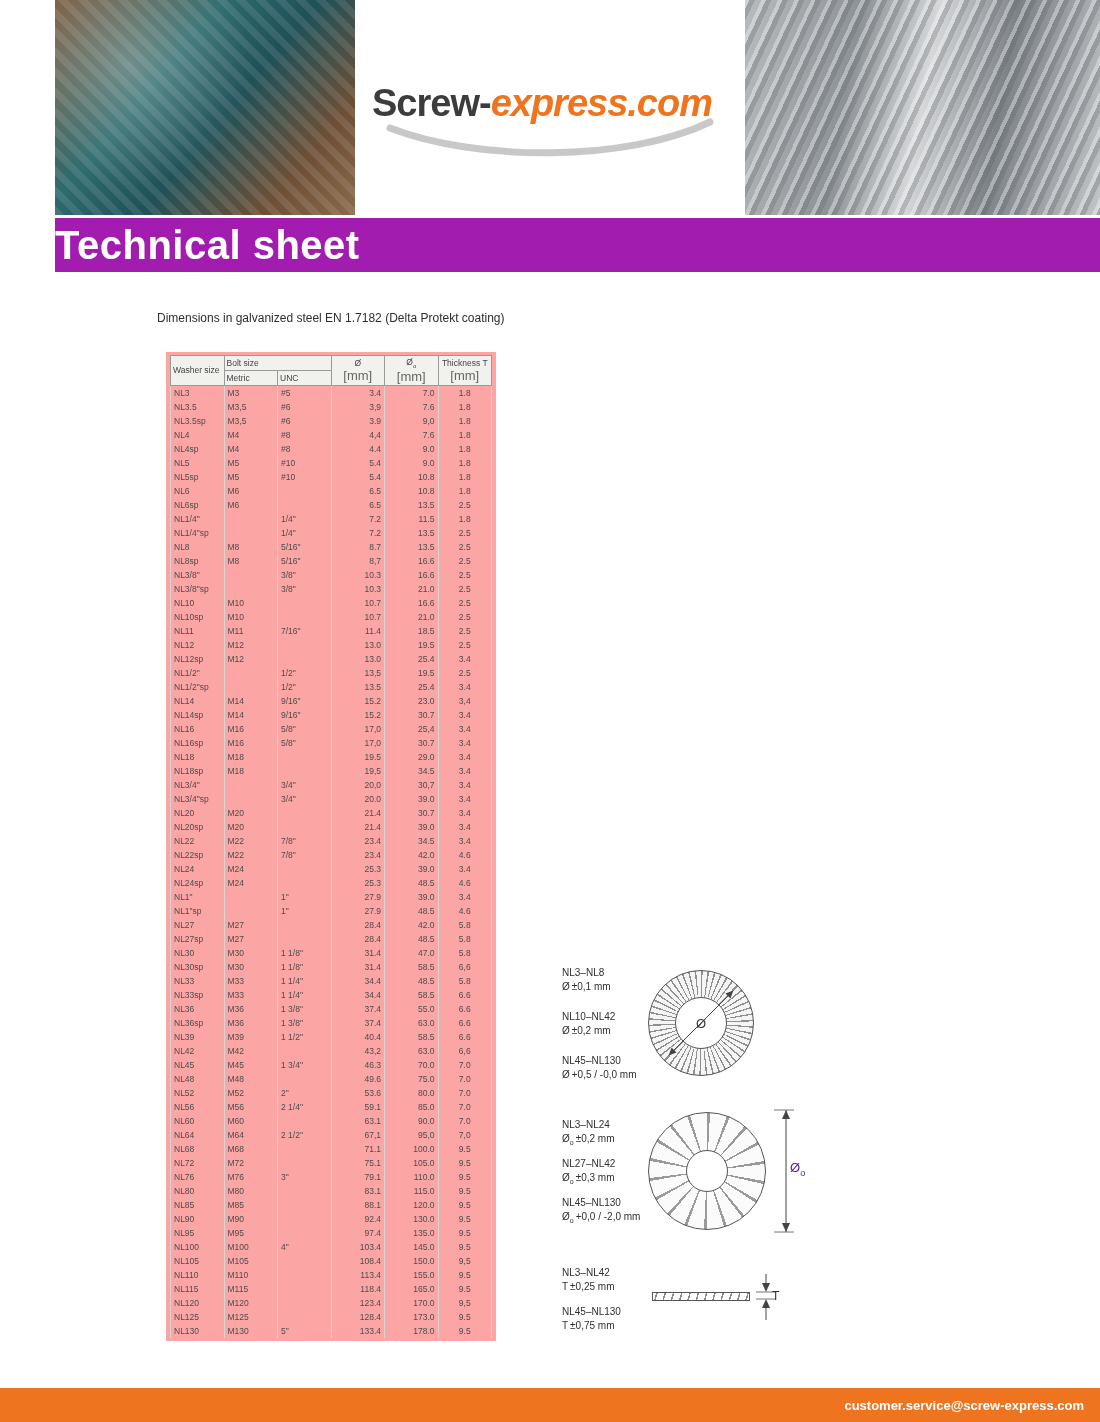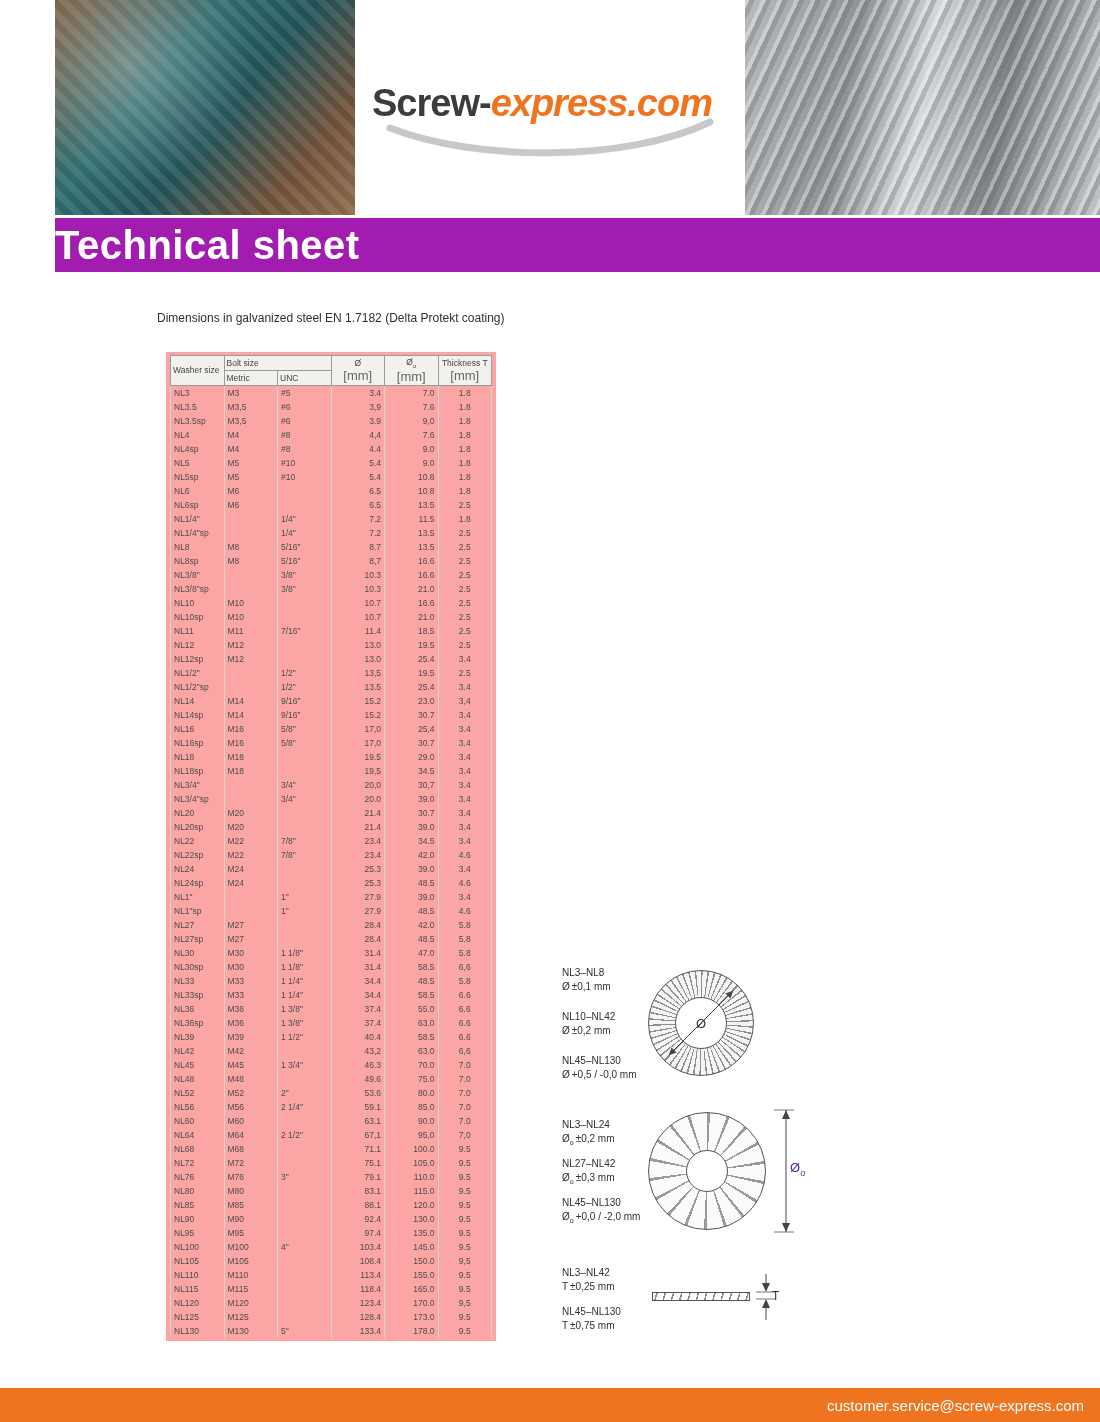--- a/index.html
+++ b/index.html
@@ -73,21 +73,21 @@
   .dim2-label { position:absolute; left:790px; top:1160px; font-size:13px; color:#4c1d95; }
 
   .side-bar { position:absolute; left:652px; top:1292px; width:98px; height:9px; border:1px solid #555;
               background:repeating-linear-gradient(105deg, #fff 0 3px, #8a8a8a 3px 4.5px, #fff 4.5px 8px); }
   .dim3 { position:absolute; left:756px; top:1274px; }
   .dim3-label { position:absolute; left:772px; top:1289px; font-size:12px; color:#333; }
 
   
   .footer { position:absolute; left:0; right:0; bottom:0; height:34px; background:#ee7420;
             display:flex; align-items:center; justify-content:flex-end; padding-right:16px; }
-  .footer-email { color:#fff; font-weight:normal; font-size:15px; }
+  .footer-email { color:#fff; font-weight:bold; font-size:13px; }
 </style>
 </head>
 <body>
 
 <div class="page">
 
   <div class="photo photo-left"></div>
   <div class="photo photo-right"></div>
 
   <div class="logo">

